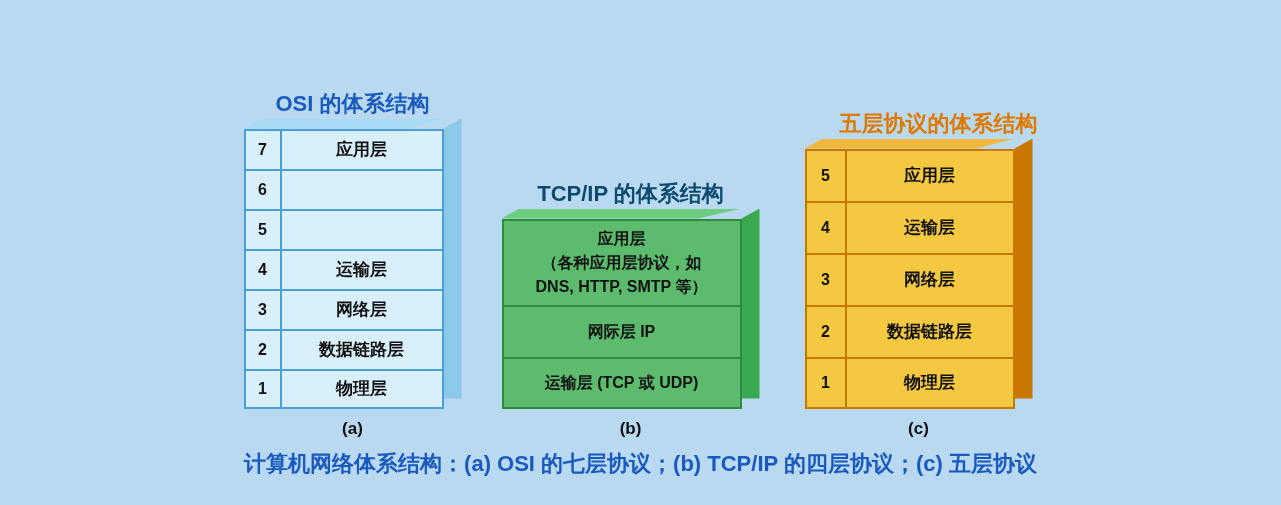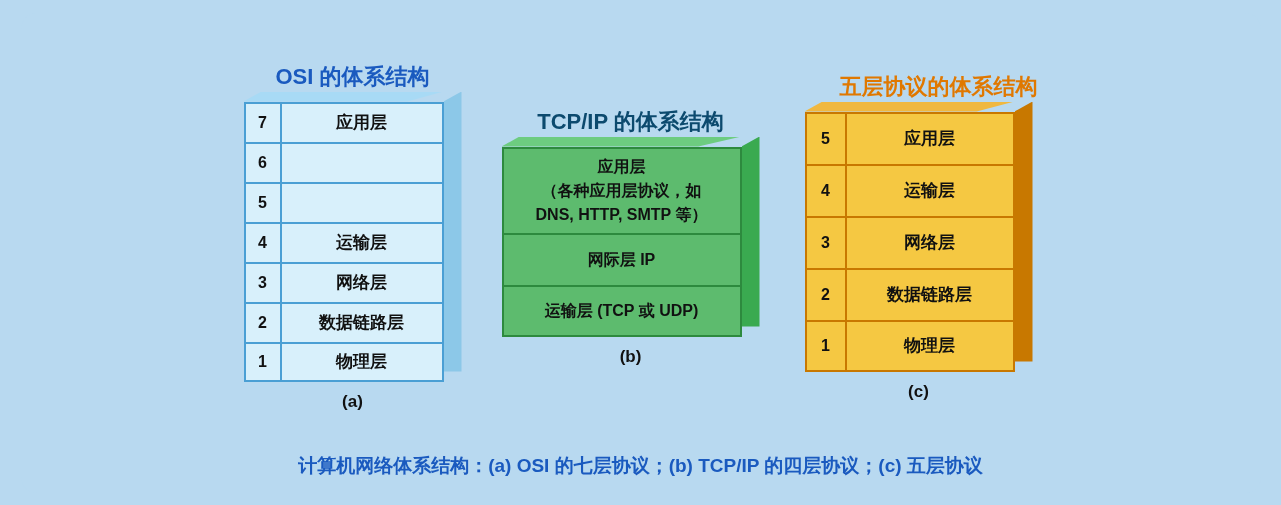--- a/index.html
+++ b/index.html
@@ -18,21 +18,21 @@
       width: 1240px;
       height: 480px;
       display: flex;
       flex-direction: column;
       align-items: center;
       padding: 18px 30px 14px 30px;
     }
     .diagrams-row {
       display: flex;
       flex-direction: row;
-      align-items: center;
+      align-items: flex-end;
       justify-content: center;
       gap: 40px;
       flex: 1;
       width: 100%;
     }
     .diagram {
       display: flex;
       flex-direction: column;
       align-items: center;
     }
@@ -237,21 +237,21 @@
     }
 
     .diagram-caption {
       margin-top: 10px;
       font-size: 17px;
       font-weight: bold;
       color: #111;
     }
 
     .bottom-caption {
-      font-size: 19px;
+      font-size: 22px;
       font-weight: bold;
       color: #1a5abf;
       margin-top: 10px;
       text-align: center;
     }
   </style>
 </head>
 <body>
 
 <div class="container">

